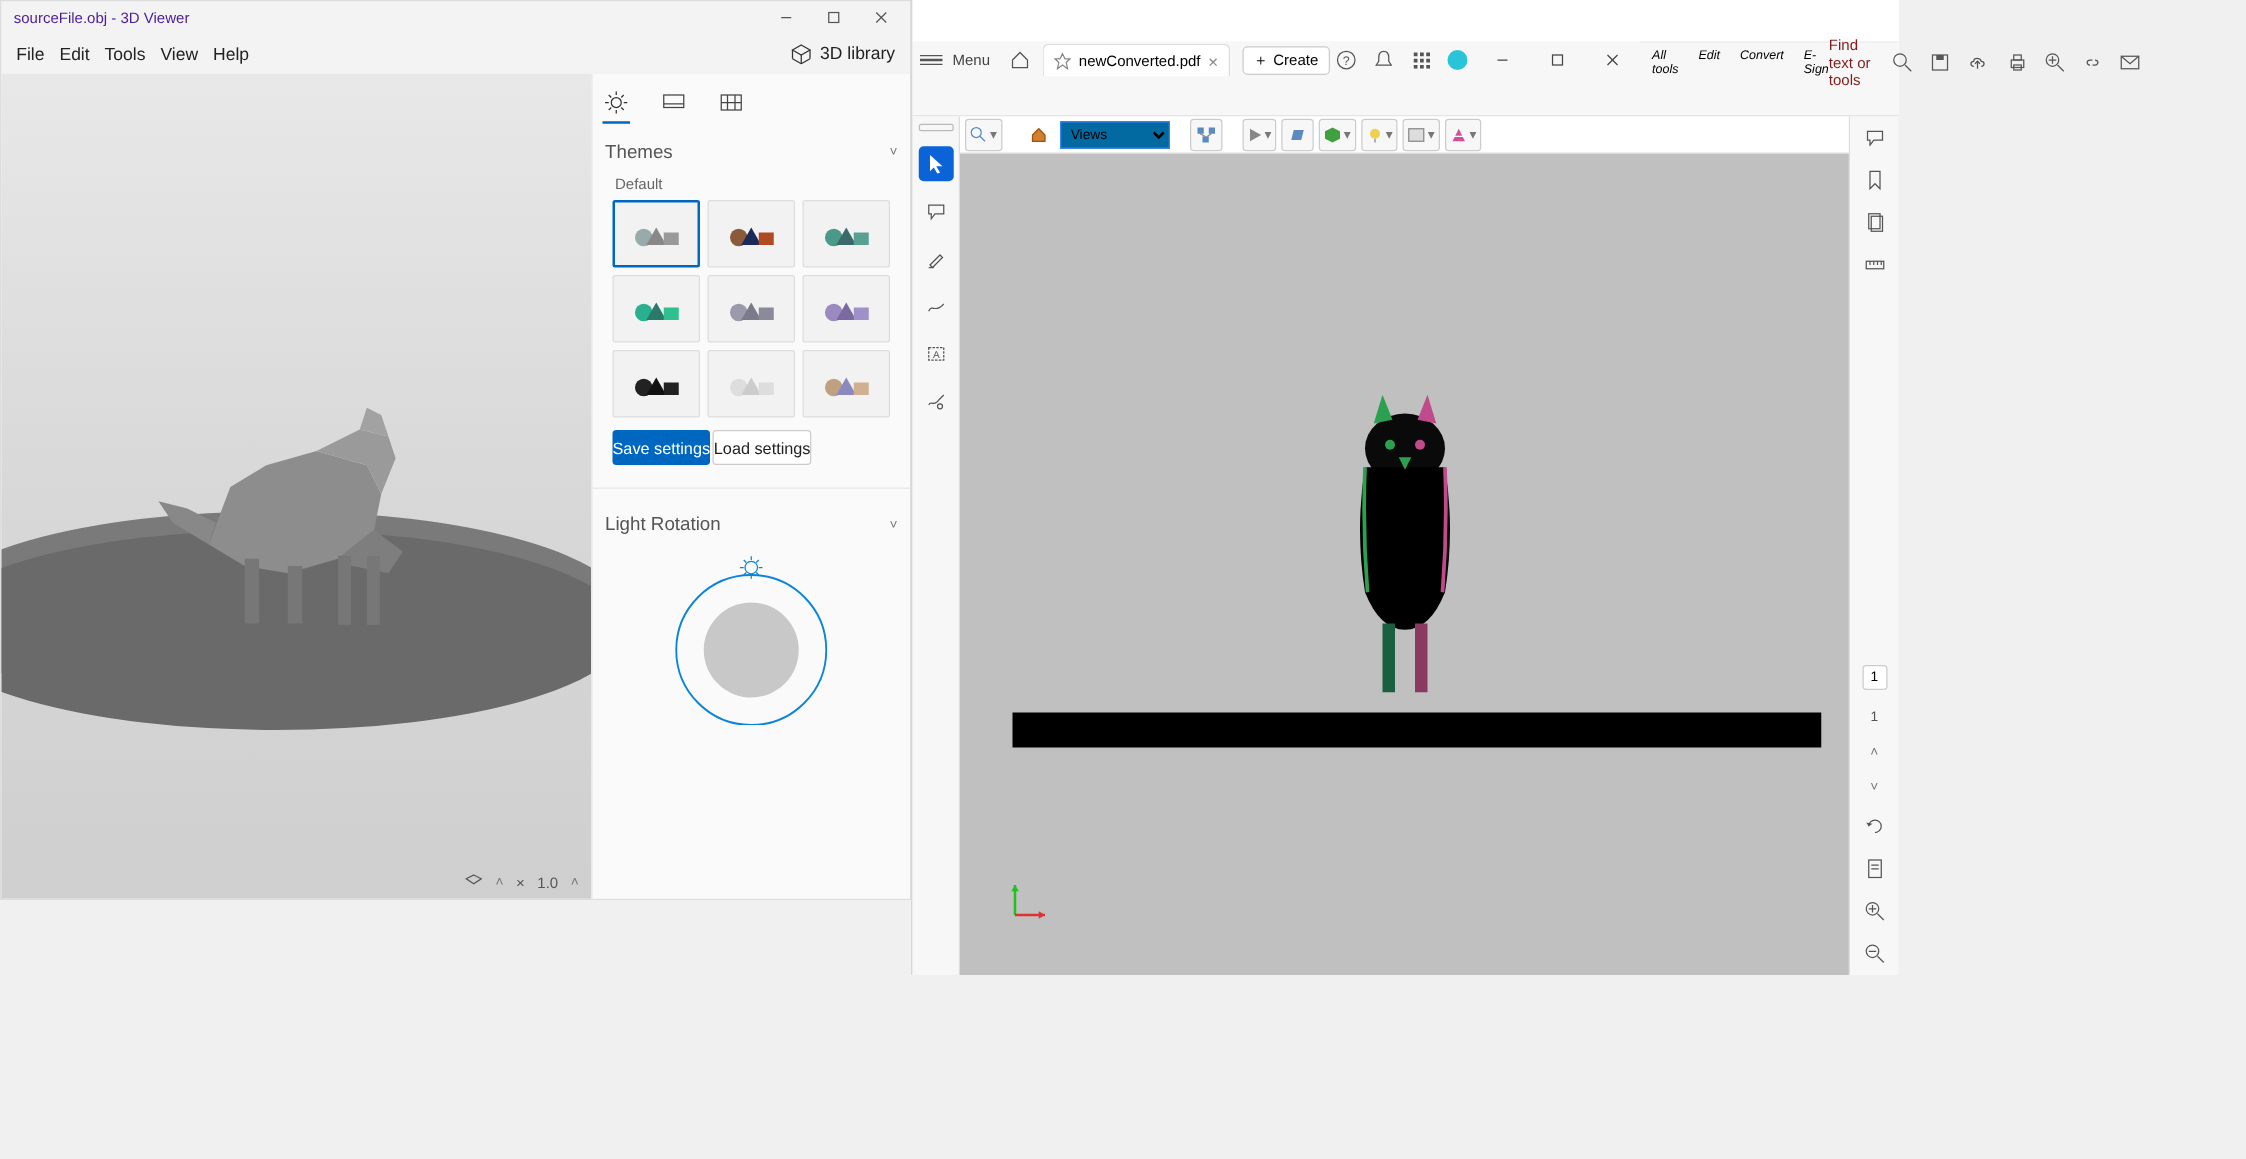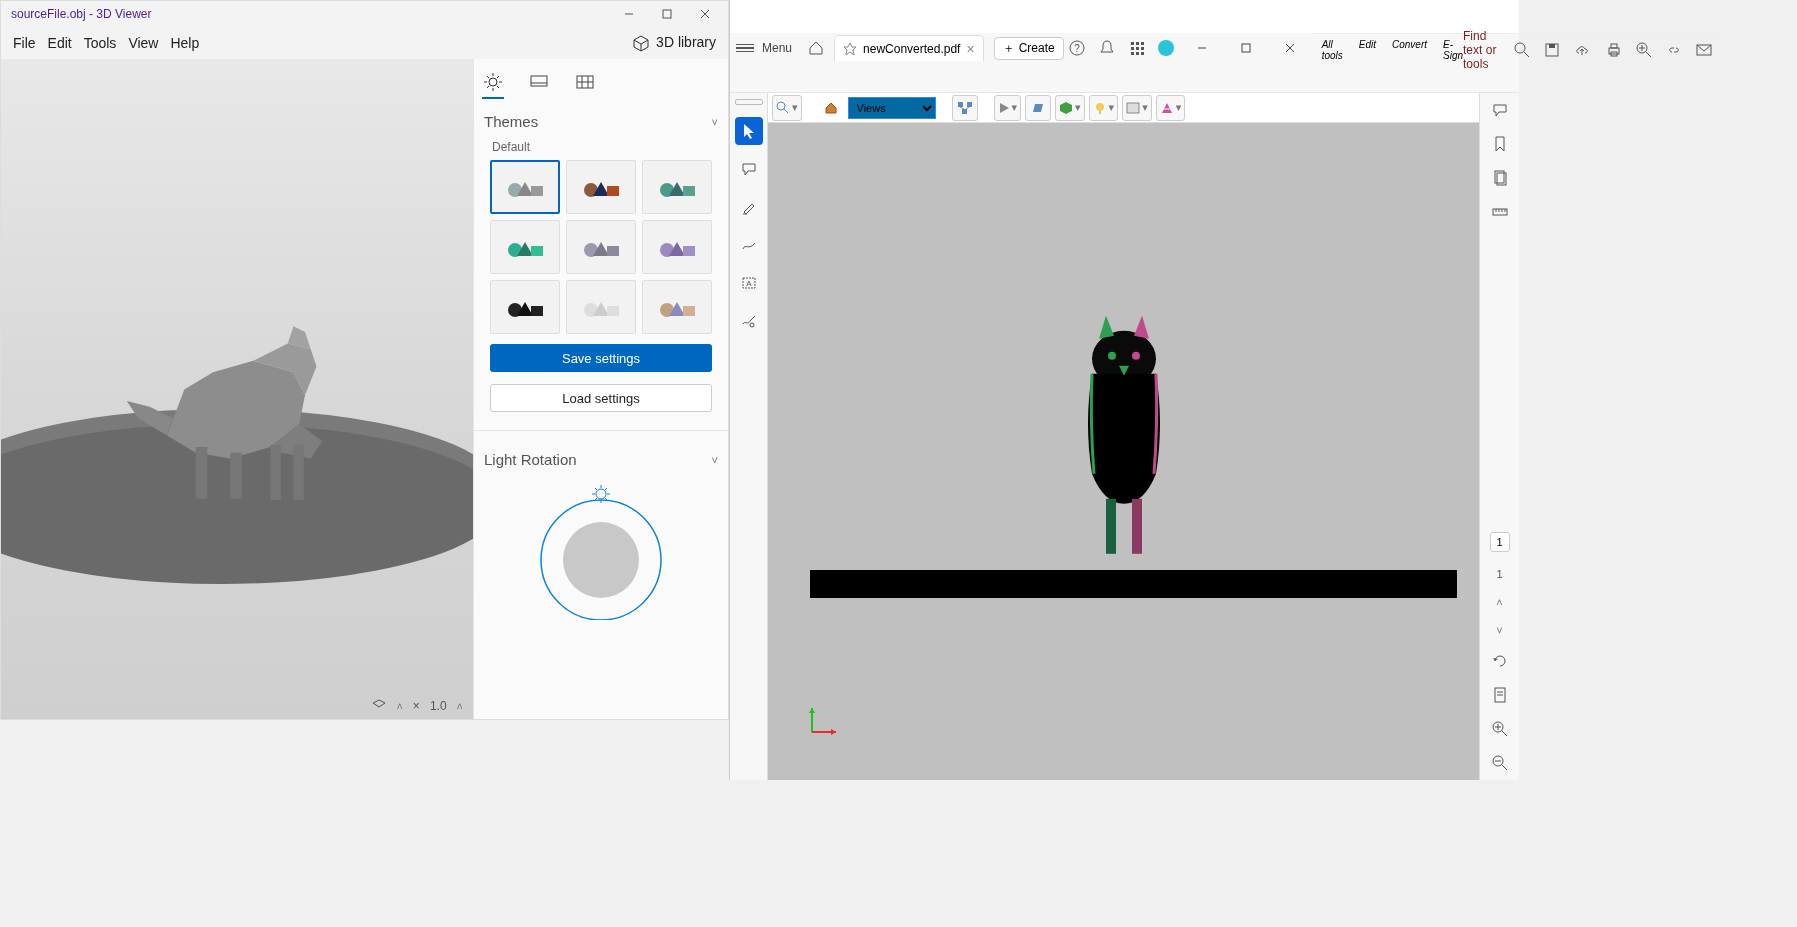--- a/index.html
+++ b/index.html
@@ -26,21 +26,21 @@
 
 .panel-title { font-size: 26px; font-weight: 600; padding: 10px 10px 6px 10px; line-height: 1.2; }
 .panel-section { padding: 8px 10px 0 10px; }
 .section-header { display: flex; justify-content: space-between; align-items: center; color: #555; font-size: 15px; padding: 6px 0; }
 .themes-label { font-size: 12px; color: #666; padding: 4px 2px 6px 8px; }
 
 .theme-grid { display: grid; grid-template-columns: repeat(3, 1fr); gap: 6px; padding: 0 6px; }
 .theme-thumb { height: 54px; border: 1px solid #ddd; background: #f2f2f2; display: flex; align-items: center; justify-content: center; border-radius: 2px; position: relative; }
 .theme-thumb.selected { border: 2px solid #0067c0; }
 
-.btn-row { padding: 10px 6px 0 6px; display: flex; flex-direction: column; gap: 12px; }
+.btn-row { padding: 10px 6px 0 6px; display: flex; flex-direction: row; gap: 2px; }
 .btn-primary { background: #0067c0; color: #fff; border: none; border-radius: 3px; height: 28px; font-size: 13px; }
 .btn-secondary { background: #fff; color: #222; border: 1px solid #ccc; border-radius: 3px; height: 28px; font-size: 13px; }
 
 .light-rotation-section { margin-top: 18px; border-top: 1px solid #e5e5e5; padding-top: 14px; }
 .light-dial { width: 140px; height: 140px; margin: 6px auto 0 auto; position: relative; }
 
 .viewer-statusbar { position: absolute; right: 10px; bottom: 6px; display: flex; align-items: center; gap: 10px; font-size: 12px; color: #555; }
 
 
 .acrobat-window { position: absolute; left: 729px; top: 0; width: 790px; height: 780px; background: #fff; display: flex; flex-direction: column; border-left: 1px solid #ccc; }

